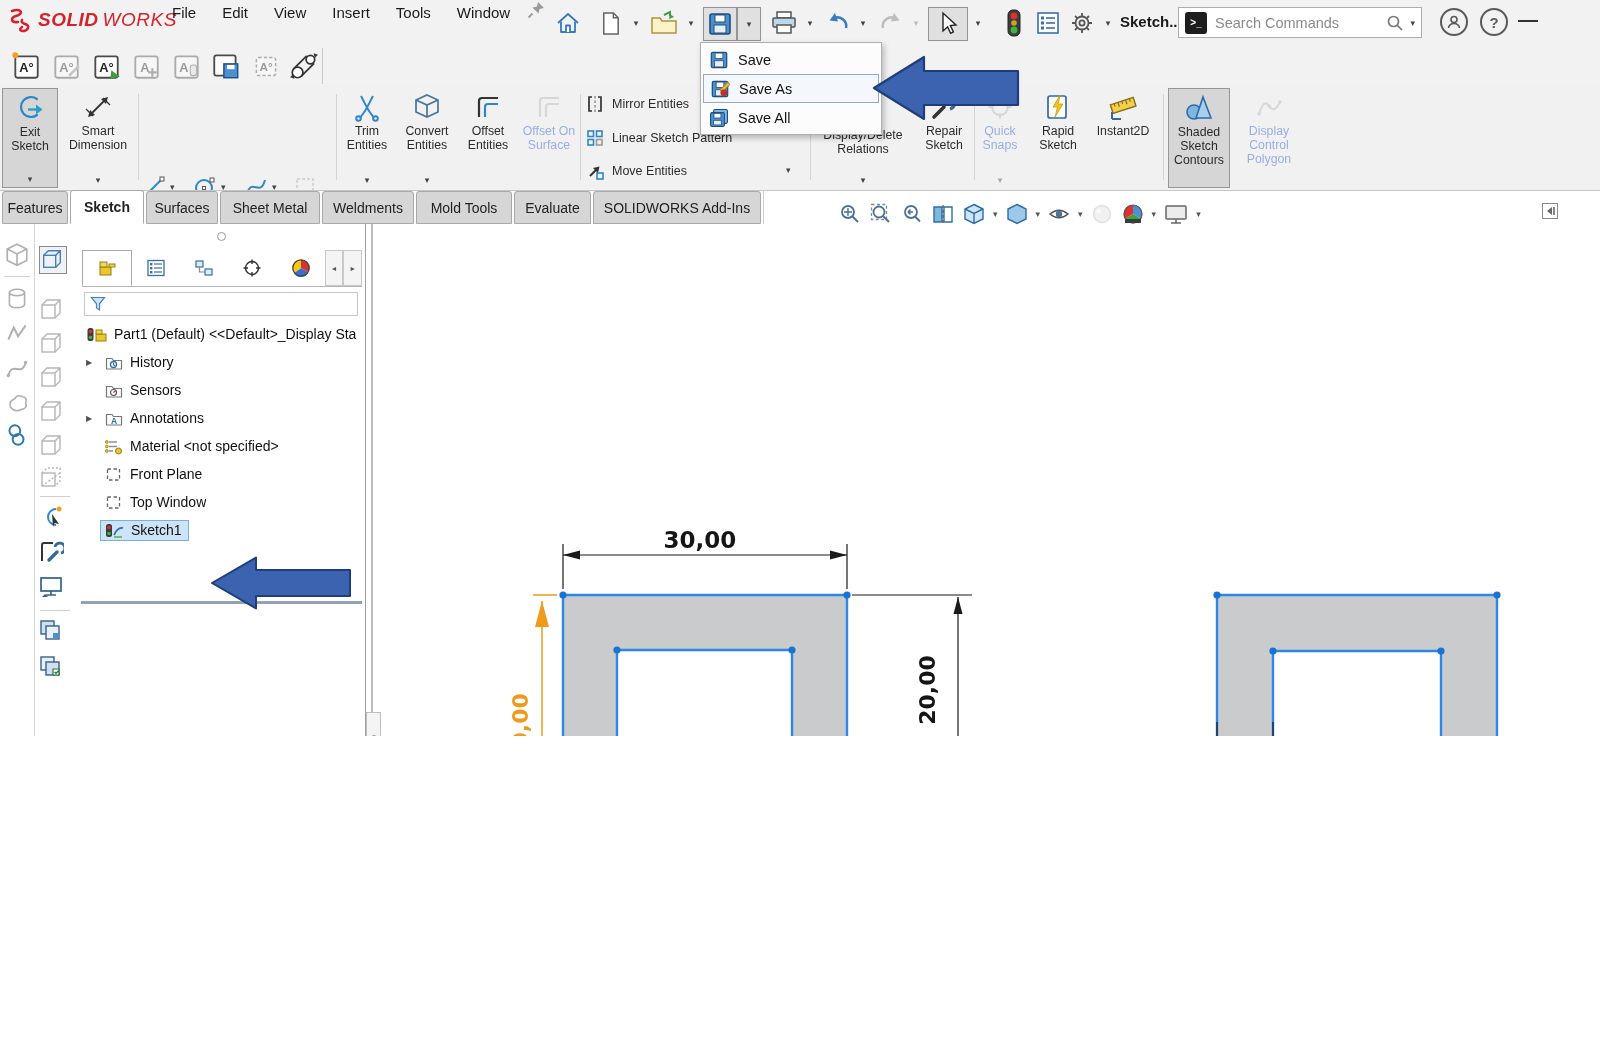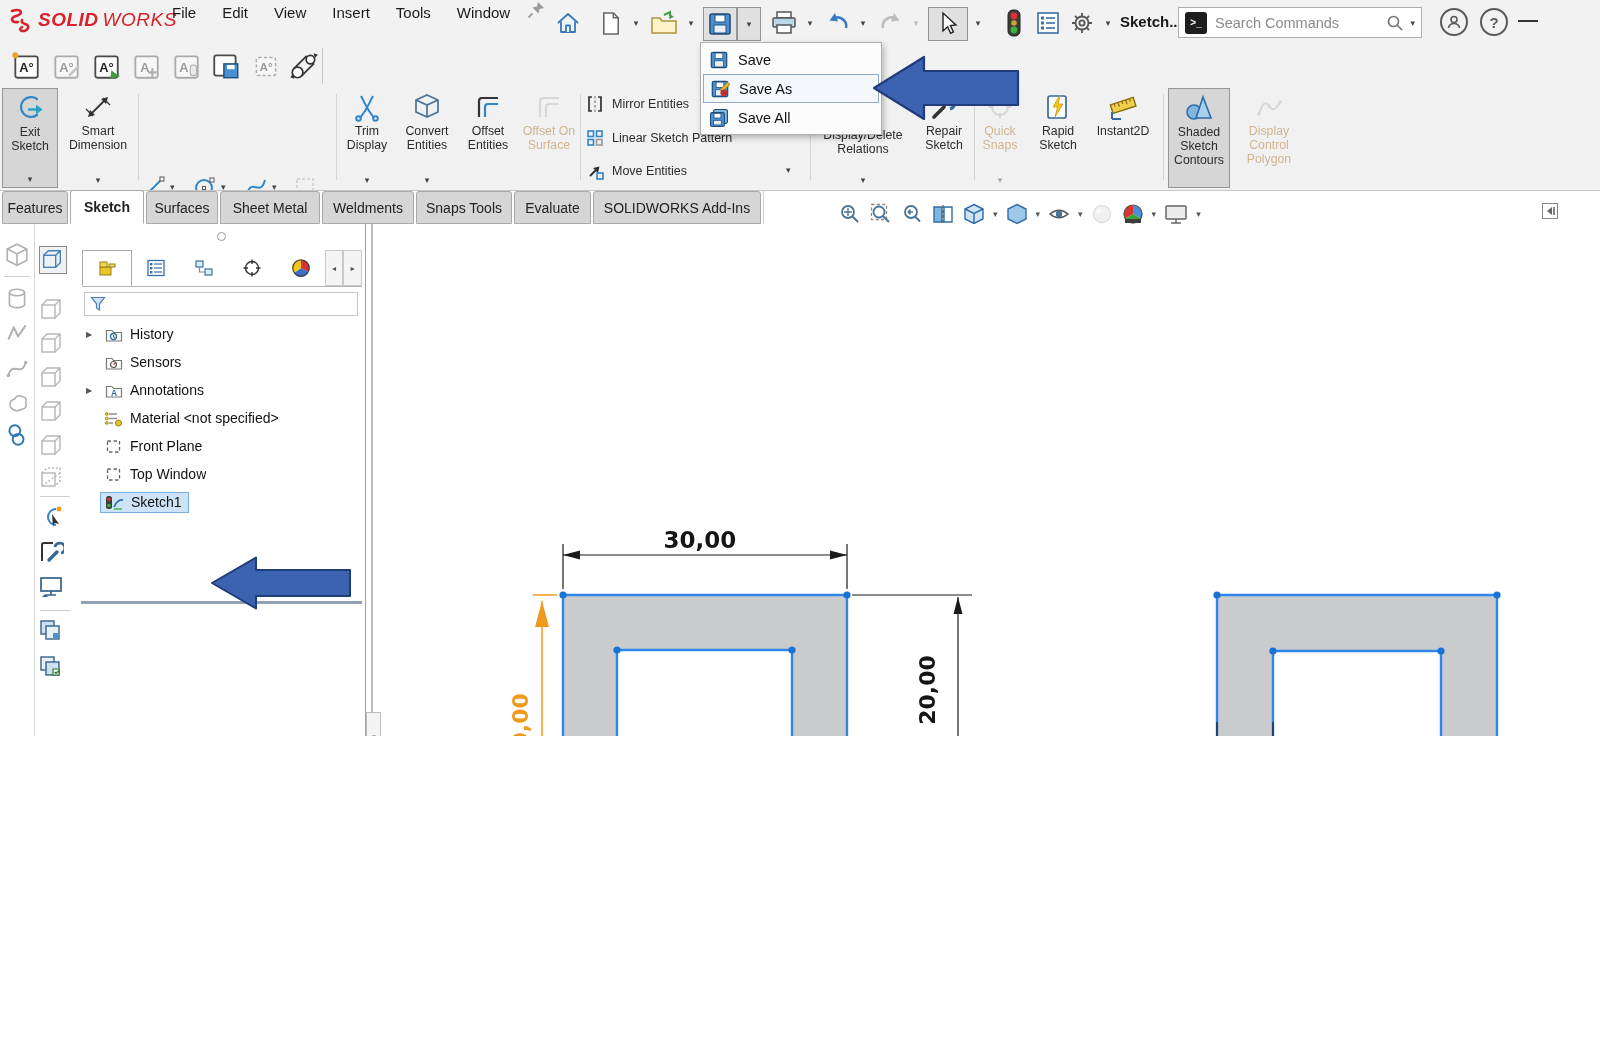--- a/index.html
+++ b/index.html
@@ -26,21 +26,21 @@
   
   .toolbar2{position:absolute;left:0;top:46px;width:1600px;height:40px;background:#f2f2f2;border-bottom:1px solid #dcdcdc}
   .a2{position:absolute;top:4px;width:32px;height:32px}
   .gray{opacity:.42}
   .vline2{position:absolute;left:322px;top:2px;width:1px;height:36px;background:#c9c9c9}
   
   .ribbon{position:absolute;left:0;top:86px;width:1600px;height:104px;background:#f1f1f1}
   .rbi{position:absolute;top:2px;height:100px;display:flex;flex-direction:column;align-items:center;padding-top:4px;box-sizing:border-box}
   .rbi.pressed{background:#d6d6d6;border:1px solid #969696}
   .rlab{font-size:12.3px;color:#2b2b2b;text-align:center;line-height:1.13;margin-top:3px}
-  .gray .rlab, .rlab.dim{color:#a16207}
+  .gray .rlab, .rlab.dim{color:#1d4ed8}
   .rcar{font-size:9px;color:#444;margin-top:auto;padding-bottom:3px}
   .gcell{position:absolute;width:24px;height:24px;display:flex;align-items:center;justify-content:center}
   .gcar{position:absolute;font-size:9px;color:#444}
   .vsep{position:absolute;top:8px;width:1px;height:86px;background:#d4d4d4}
   .rrow{position:absolute;display:flex;align-items:center;gap:7px;font-size:12.5px;color:#2b2b2b}
   
   .tabsrow{position:absolute;left:0;top:190px;width:1600px;height:34px;border-top:1px solid #c6c6c6;background:#fdfdfd;display:flex;align-items:stretch;padding-left:2px;box-sizing:border-box}
   .tab{background:#d6d6d6;border:1px solid #a9a9a9;border-radius:3px 3px 0 0;margin-right:2px;display:flex;align-items:center;justify-content:center;font-size:14px;color:#222}
   .tab.active{background:#fff;border-bottom:1px solid #fff;font-weight:700;margin-top:-1px}
   .tabfill{flex:1;background:#fff;border-left:1px solid #cfcfcf}
@@ -415,21 +415,21 @@
     <div class="vsep" style="left:336px"></div>
     <div class="rbi" style="left:340px;width:54px">
       <svg width="30" height="30" viewBox="0 0 30 30">
         <g stroke="#2f86c8" stroke-width="2" fill="none">
           <path d="M9 4 C14 13 14 16 22 26"></path>
             <path d="M21 4 C16 13 16 16 8 26"></path>
           <circle cx="6.5" cy="26.5" r="2.3"></circle>
             <circle cx="23.5" cy="26.5" r="2.3"></circle>
         </g>
       </svg>
-      <div class="rlab">Trim Display</div>
+      <div class="rlab">Trim Entities</div>
       <div class="rcar">▾</div>
     </div>
     <div class="rbi" style="left:398px;width:58px">
       <svg width="30" height="30" viewBox="0 0 30 30">
         <g fill="none" stroke="#4a7398" stroke-width="1.7">
           <path d="M15 3 L26 8 L26 20 L15 25 L4 20 L4 8 Z"></path>
             <path d="M4 8 L15 13 L26 8 M15 13 V25"></path>
         </g>
       </svg>
       <div class="rlab">Convert Entities</div>
@@ -539,21 +539,21 @@
       <div class="rlab dim">Display Control Polygon</div>
     </div>
   </div>
 
   <div class="tabsrow">
     <div class="tab" style="width:64px">Features</div>
     <div class="tab active" style="width:72px">Sketch</div>
     <div class="tab" style="width:70px">Surfaces</div>
     <div class="tab" style="width:98px">Sheet Metal</div>
     <div class="tab" style="width:90px">Weldments</div>
-    <div class="tab" style="width:94px">Snaps Tools</div>
+    <div class="tab" style="width:94px">Mold Tools</div>
     <div class="tab" style="width:75px">Evaluate</div>
     <div class="tab" style="width:166px">SOLIDWORKS Add-Ins</div>
     <div class="tabfill"></div>
   </div>
 
   <div class="workspace">
 
     <div class="lstrip">
       <div class="sideicon" style="top:18px">
         <svg width="26" height="26" viewBox="0 0 24 24">
@@ -743,20 +743,33 @@
         </div>
         <div class="fmnav">◄</div>
         <div class="fmnav">►</div>
       </div>
       <div class="filterbar">
         <svg width="18" height="18" viewBox="0 0 18 18">
           <path d="M2.5 2.5 H15.5 L10.5 8.8 V15 L7.5 13 V8.8 Z" fill="#cfe3f5" stroke="#4a7fb5" stroke-width="1.2"></path>
         </svg>
       </div>
       <div class="rows">
+        <div class="trow">
+          <span style="width:8px"></span>
+          <span class="ticon">
+            <svg width="22" height="17" viewBox="0 0 22 17">
+              <rect x="0.5" y="2" width="6" height="13" rx="2.5" fill="#3c3c3c"></rect>
+              <circle cx="3.5" cy="5.5" r="1.8" fill="#e03030"></circle>
+                <circle cx="3.5" cy="11.5" r="1.8" fill="#3db53d"></circle>
+              <rect x="9" y="8" width="10" height="7" fill="#e8c62c" stroke="#9a7d10"></rect>
+              <rect x="9" y="4" width="6" height="4" fill="#f0d75a" stroke="#9a7d10"></rect>
+            </svg>
+          </span>
+          <span class="tlabel" style="max-width:244px">Part1 (Default) &lt;&lt;Default&gt;_Display Sta</span>
+        </div>
         <div class="trow">
           <span class="exp">▶</span>
           <span class="ticon">
             <svg width="18" height="17" viewBox="0 0 18 17">
               <path d="M1.5 4.5 h5.5 l1.5 2 h8 v8.5 h-15 z" fill="#fff" stroke="#777" stroke-width="1.2"></path>
               <circle cx="8.5" cy="10.5" r="3" fill="none" stroke="#2d6da8" stroke-width="1.3"></circle>
               <path d="M8.5 8.8 v1.9 l1.4 1" stroke="#2d6da8" stroke-width="1.1" fill="none"></path>
             </svg>
           </span>
           <span class="tlabel">History</span>

